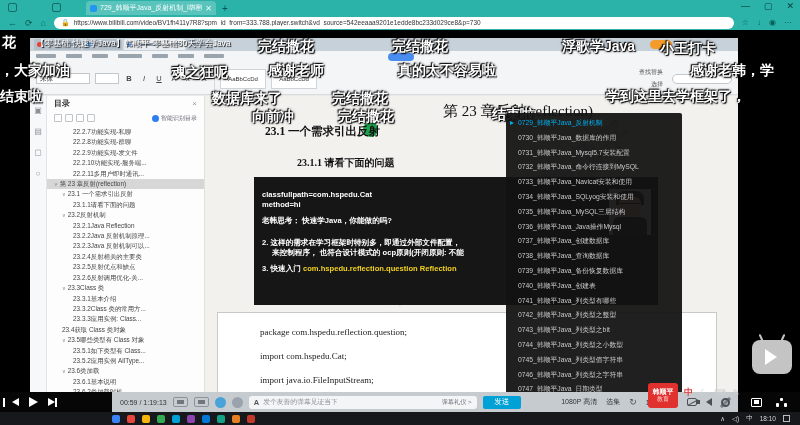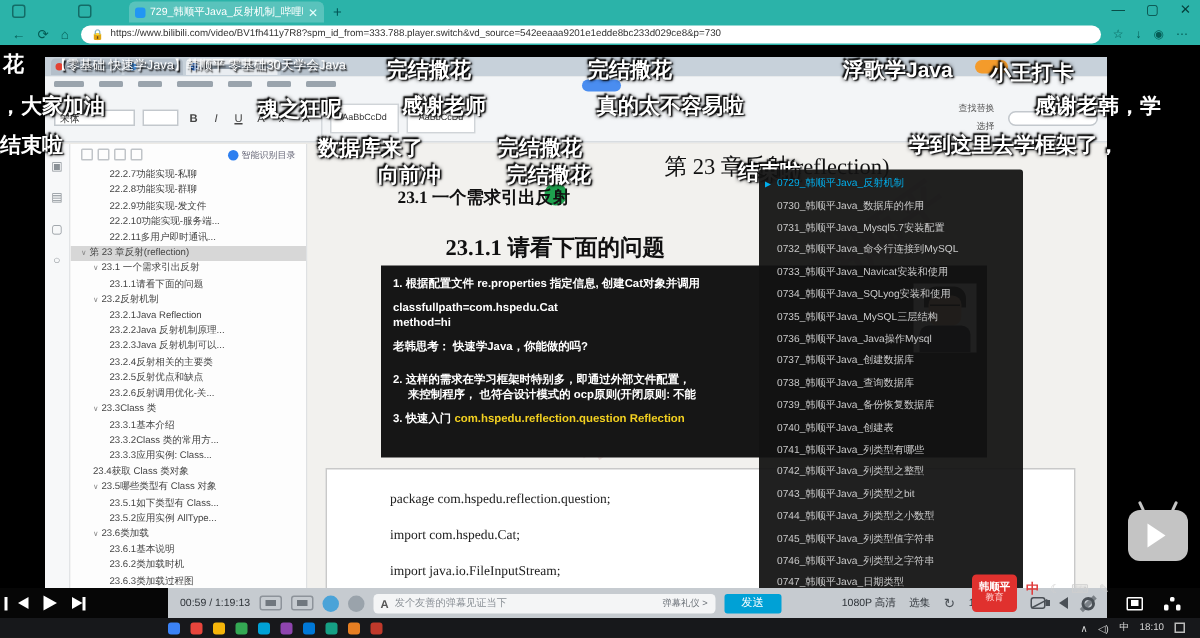--- a/index.html
+++ b/index.html
@@ -65,21 +65,21 @@
   .toc-item.lv1 { padding-left:7px; }
   .toc-item.lv2 { padding-left:15px; }
   .toc-item.caret::before { content:"\2228"; font-size:5px; color:#888; margin-right:2px; }
   .toc-item.active { background:#d7d7d7; }
 
   .docpage { position:absolute; left:175px; top:0; width:533px; height:316px; background:#f2f1ee; overflow:hidden; }
   .wmark { position:absolute; font-size:34px; color:rgba(190,140,140,.22); transform:rotate(-35deg); font-weight:bold; white-space:nowrap; }
   .chap-title { position:absolute; left:238px; top:6px; font-family:"Liberation Serif", serif; font-size:15px; color:#111; white-space:nowrap; }
   .h1 { position:absolute; left:60px; top:28px; font-family:"Liberation Serif", serif; font-weight:bold; font-size:11.5px; color:#111; z-index:2; }
   .gdot { position:absolute; left:158px; top:26px; width:15px; height:15px; background:#1ea24e; border-radius:50%; z-index:1; }
-  .h2 { position:absolute; left:92px; top:60px; font-family:"Liberation Serif", serif; font-weight:bold; font-size:15px; color:#111; }
+  .h2 { position:absolute; left:92px; top:60px; font-family:"Liberation Serif", serif; font-weight:bold; font-size:10px; color:#111; }
   .board { position:absolute; left:49px; top:81px; width:404px; height:128px; background:#161616; color:#fff; padding:7px 8px; z-index:1; }
   .board p { font-size:7.6px; font-weight:bold; line-height:10px; white-space:nowrap; overflow:hidden; }
   .board .gap { height:6px; }
   .board .yel { color:#f2d021; }
   .avatar { position:absolute; right:7px; top:12px; width:42px; height:46px; background:#fff; overflow:hidden; }
   .avatar .hair { position:absolute; left:7px; top:2px; width:28px; height:14px; background:#222; border-radius:8px 8px 0 0; }
   .avatar .face { position:absolute; left:10px; top:8px; width:22px; height:20px; background:#f2cba4; border-radius:6px; }
   .avatar .gl { position:absolute; left:11px; top:14px; width:20px; height:6px; border-top:1.5px solid #111; }
   .avatar .bd { position:absolute; left:4px; top:28px; width:34px; height:18px; background:#2a2f38; border-radius:6px 6px 0 0; }
   .codepage { position:absolute; left:12px; top:216px; width:500px; height:120px; background:#fff; border:1px solid #c9c9c9; }
@@ -248,20 +248,24 @@
 
       <div class="docarea">
         <div class="iconbar">
           <span>▣</span>
           <span>▤</span>
           <span>▢</span>
           <span>○</span>
         </div>
 
         <div class="tocpanel">
+          <div class="tochead">
+            <span class="tt">目录</span>
+            <span class="cl">×</span>
+          </div>
           <div class="toctools">
             <span class="sq"></span>
             <span class="sq"></span>
             <span class="sq"></span>
             <span class="sq"></span>
             <span class="smart">
                 <span class="bdot"></span>
               <span>智能识别目录</span>
               </span>
           </div>
@@ -299,21 +303,20 @@
 
         <div class="docpage">
           <span class="wmark" style="left:170px; top:150px;">韩顺平</span>
           <span class="wmark" style="left:330px; top:40px;">韩顺平</span>
           <div class="chap-title">第 23 章反射(reflection)</div>
           <span class="gdot"></span>
           <div class="h1">23.1 一个需求引出反射</div>
           <div class="h2">23.1.1  请看下面的问题</div>
 
           <div class="board">
-            <p>1.  根据配置文件 re.properties 指定信息, 创建Cat对象并调用</p>
             <div class="gap"></div>
             <p>classfullpath=com.hspedu.Cat</p>
             <p>method=hi</p>
             <div class="gap"></div>
             <p>老韩思考：  快速学Java，你能做的吗?</p>
             <div class="gap"></div>
               <div class="gap"></div>
             <p>2.  这样的需求在学习框架时特别多，即通过外部文件配置，</p>
             <p style="padding-left:10px;">来控制程序， 也符合设计模式的 ocp原则(开闭原则: 不能</p>
             <div class="gap"></div>

